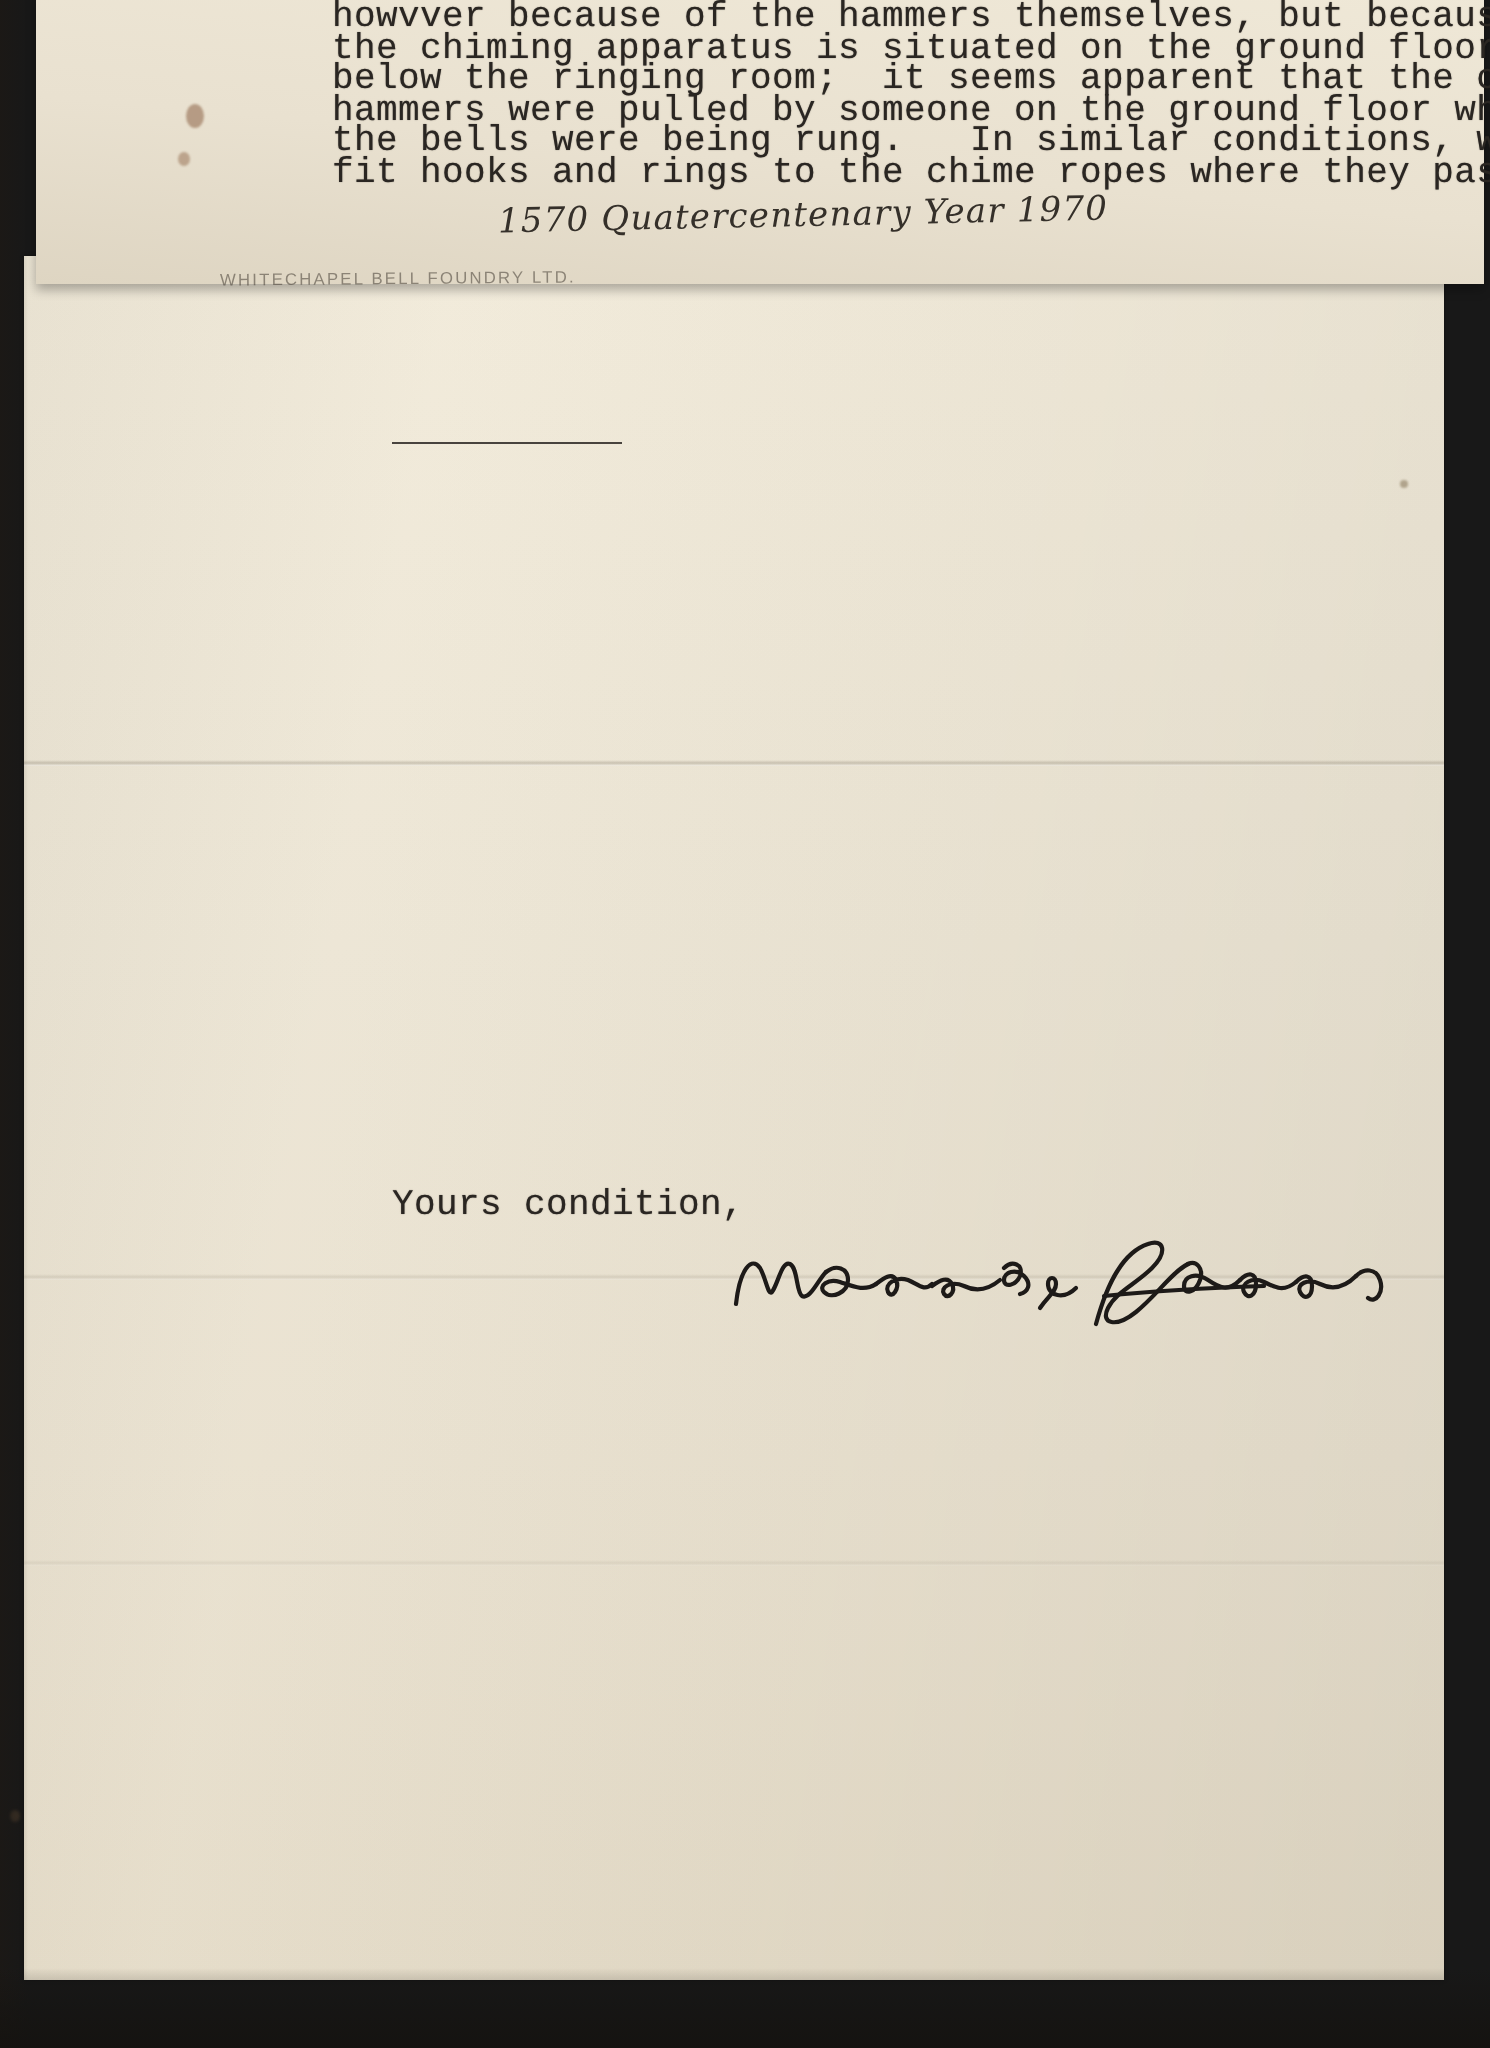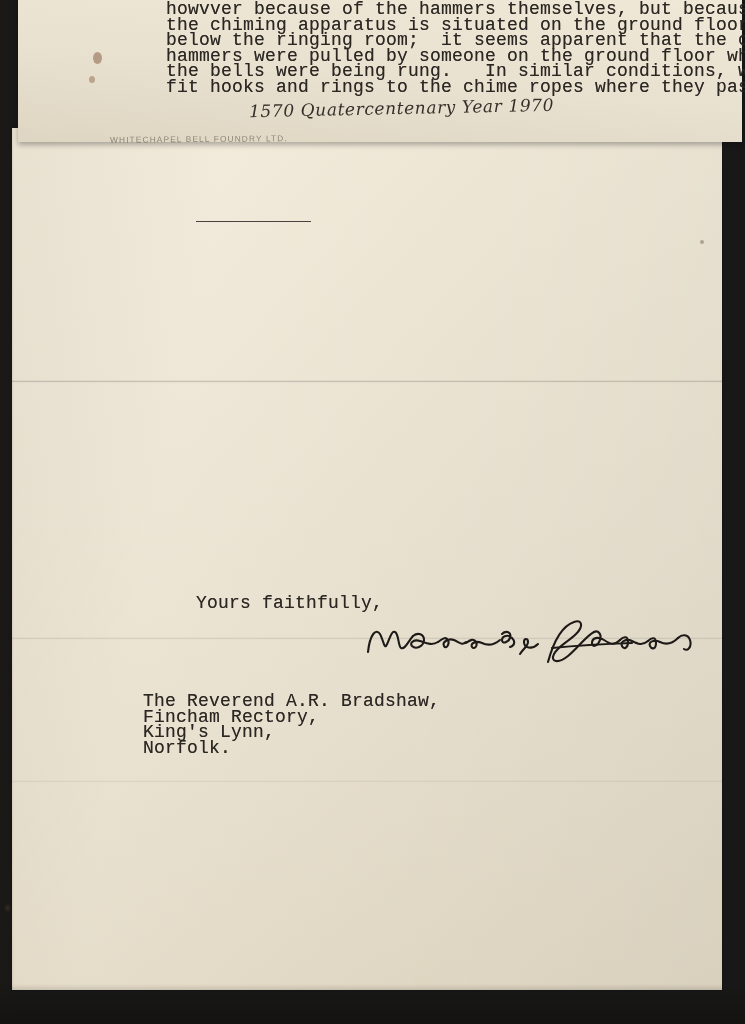--- a/index.html
+++ b/index.html
@@ -193,45 +193,41 @@
 be considered involving the recasting of the three
 broken bells and refitting for hand chiming only.</p>
     <p class="typed-p para typed" style="position:static;">     We therefore enclose estimates covering the
 two schemes and trust we have made everything quite
 clear, but if there are any further details you would
 like, please do not hesitate to ask.</p>
   </div>
 
   <div style="position:absolute;left:196px;top:221px;width:115px;height:1px;background:#2a2622;opacity:0.85;"></div>
 
-  <div class="typed yours">Yours faithfully,</div>
+  <div class="typed yours">Yours condition,</div>
 
   <div class="signature">
     <svg width="340" height="70" viewBox="0 0 340 70" fill="none" xmlns="http://www.w3.org/2000/svg">
       <g stroke="#1d1a18" stroke-width="2.1" fill="none" stroke-linecap="round" stroke-linejoin="round">
         <path d="M6 40 C8 22, 14 16, 18 22 C21 27, 22 36, 24 34 C27 30, 29 18, 33 20 C37 22, 36 34, 39 36 C43 38, 47 28, 51 24"></path>
         <path d="M51 24 C56 20, 62 22, 62 28 C62 34, 54 38, 50 34 C47 31, 52 27, 58 29 C64 31, 70 34, 76 30"></path>
         <path d="M76 30 C80 27, 84 24, 86 28 C88 32, 84 38, 82 34 C80 30, 86 26, 92 28 C97 30, 100 34, 104 30"></path>
         <path d="M104 31 C108 28, 112 26, 114 30 C116 34, 112 38, 110 35 C108 32, 113 28, 120 31 C126 34, 132 33, 138 28"></path>
         <path d="M140 22 C144 18, 150 20, 148 26 C146 31, 140 32, 140 28 C140 24, 146 22, 150 26 C154 30, 152 34, 148 35"></path>
         <path d="M158 42 C162 36, 166 34, 166 30 C166 26, 162 26, 162 30 C162 36, 170 38, 176 32"></path>
         <path d="M186 50 C192 28, 200 14, 212 10 C220 7, 222 14, 214 22 C206 30, 196 34, 192 42 C188 50, 196 52, 206 44 C216 36, 224 24, 232 20"></path>
         <path d="M232 20 C236 18, 240 22, 238 28 C236 34, 230 36, 230 31 C230 26, 236 24, 242 28 C248 32, 252 34, 258 28"></path>
         <path d="M258 28 C262 24, 266 24, 266 30 C266 36, 262 38, 260 34 C258 30, 264 26, 270 29 C276 32, 280 34, 286 29"></path>
         <path d="M286 29 C290 25, 294 25, 294 31 C294 37, 290 38, 288 34 C286 30, 292 27, 298 30 C304 33, 310 32, 316 26"></path>
         <path d="M316 26 C320 22, 326 22, 328 28 C330 34, 326 40, 322 37"></path>
         <path d="M190 36 C210 34, 240 32, 270 31"></path>
       </g>
     </svg>
   </div>
 
-  <div class="typed addressee">The Reverend A.R. Bradshaw,
-Fincham Rectory,
-King's Lynn,
-Norfolk.</div>
 
   <div class="stain s1"></div>
   <div class="stain s2"></div>
   <div class="stain s3"></div>
   <div class="stain s4"></div>
 
   <div class="edge-shadow-left"></div>
   <div class="edge-shadow-bottom"></div>
 </div>
 

